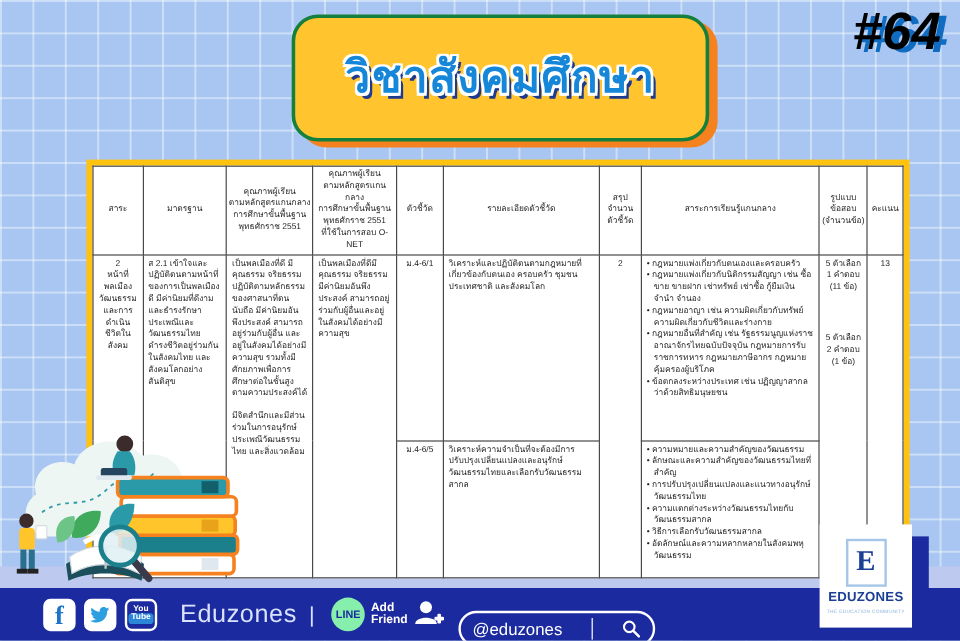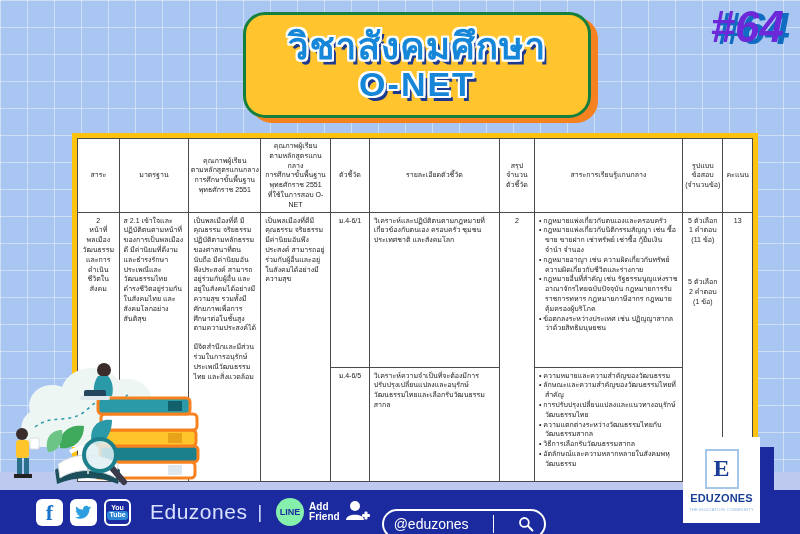--- a/index.html
+++ b/index.html
@@ -25,21 +25,21 @@
     font-weight:bold; color:#1687d8; letter-spacing:1px; line-height:1.05;
     text-shadow:
       -2px -2px 0 #fff, 2px -2px 0 #fff, -2px 2px 0 #fff, 2px 2px 0 #fff,
       0 -2px 0 #fff, 0 2px 0 #fff, -2px 0 0 #fff, 2px 0 0 #fff,
       4px 5px 0 #1d3a8f;
   }
   .title-line1{ font-size:37px; }
   .title-line2{ font-size:34px; letter-spacing:2px; }
   .badge{
     position:absolute; right:16px; top:2px; z-index:3;
-    font-size:44px; font-weight:900; font-style:italic; color:#6d28d9;
+    font-size:44px; font-weight:900; font-style:italic; color:#000000;
     text-shadow:6px 2px 0 #0f6cc0;
   }
   
   .table-card{
     position:absolute; left:72px; top:133px; width:686px; height:338px;
     background:#ffc20e; padding:5px; z-index:2;
   }
   table{ width:100%; height:100%; border-collapse:collapse; background:#fff; table-layout:fixed; }
   th,td{ border:1px solid #4a4a4a; font-size:7px; line-height:1.4; color:#222; font-weight:normal; }
   th{ text-align:center; vertical-align:middle; padding:2px 1px; white-space:pre-line; }
@@ -90,21 +90,20 @@
   
   .illus{ position:absolute; left:0; top:352px; z-index:4; }
 </style>
 </head>
 <body>
 
 <div class="badge">#64</div>
 
 <div class="title-card">
   <div class="title-line title-line1">วิชาสังคมศึกษา</div>
-  <div class="title-line title-line2">O-NET</div>
 </div>
 
 <div class="table-card">
   <table>
     <colgroup>
       <col style="width:6.2%">
         <col style="width:10.4%">
         <col style="width:10.7%">
         <col style="width:10.4%">
       <col style="width:5.8%">

